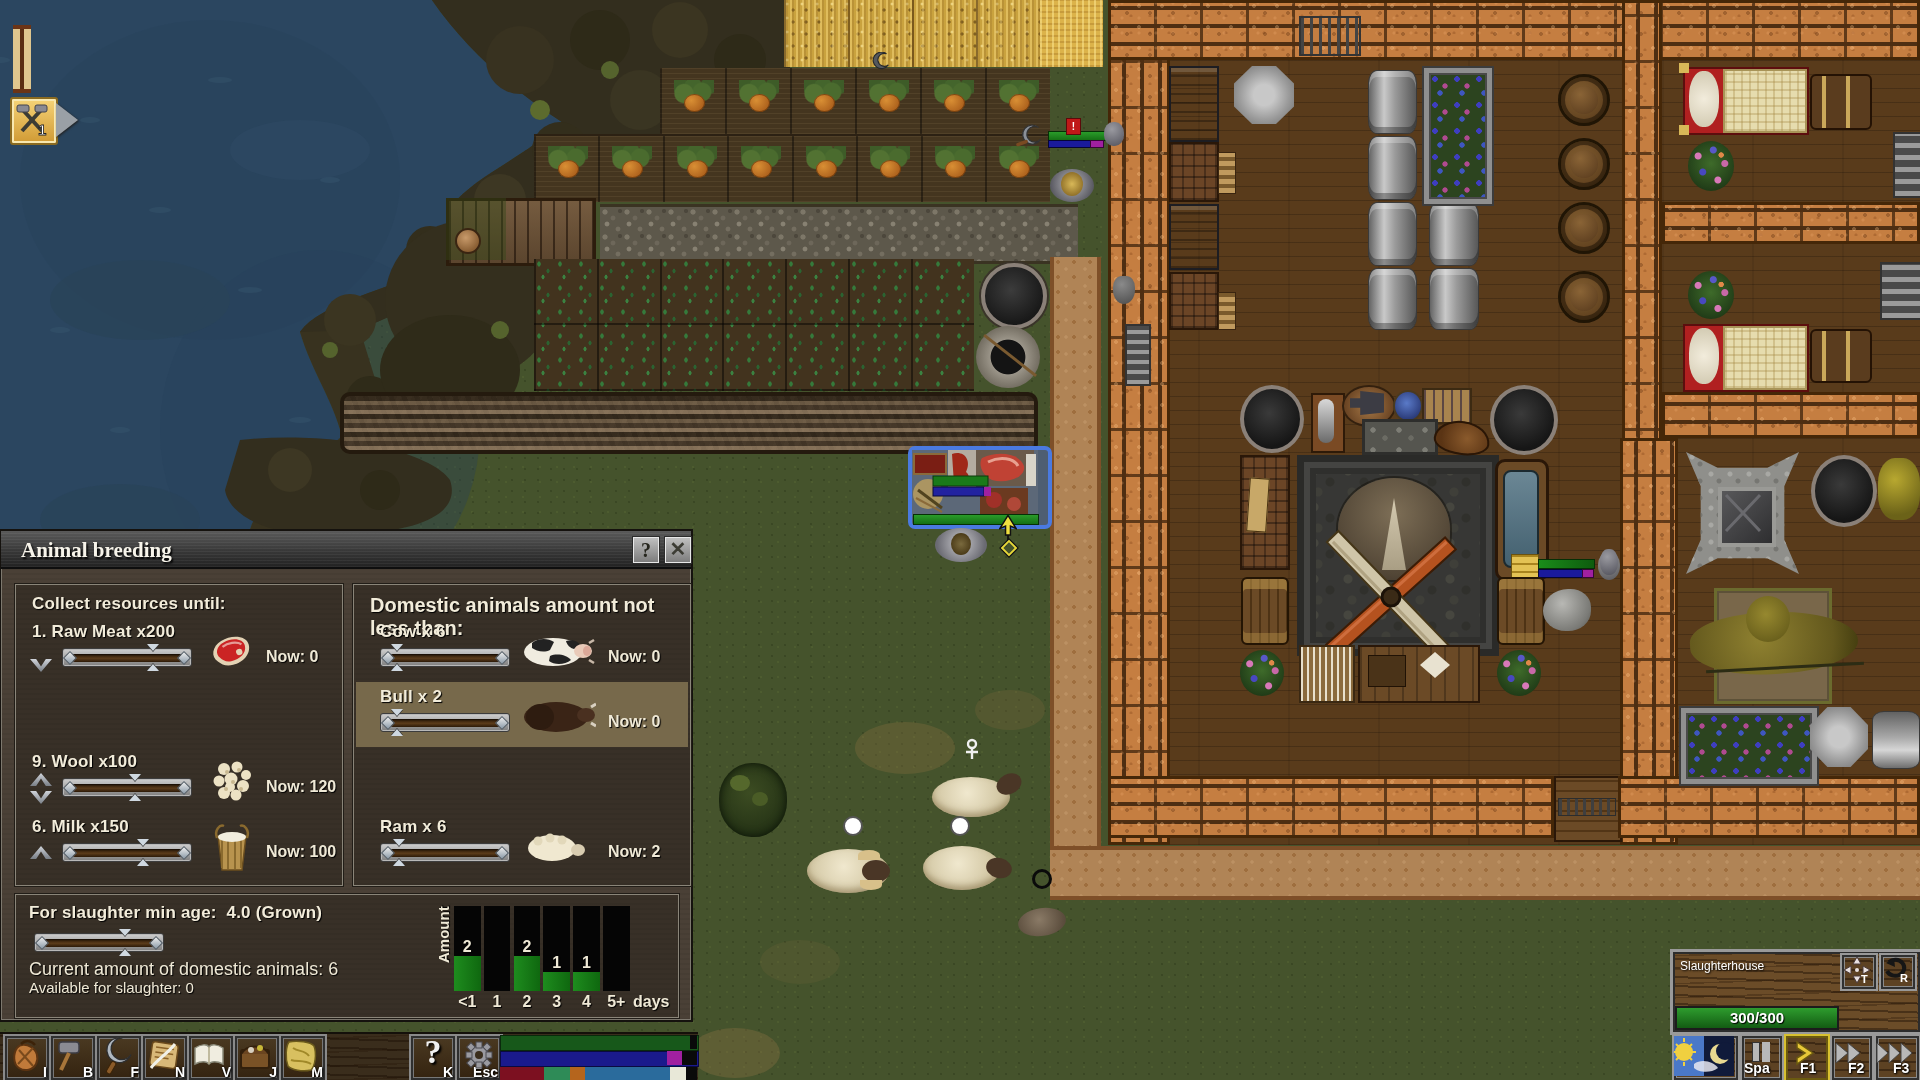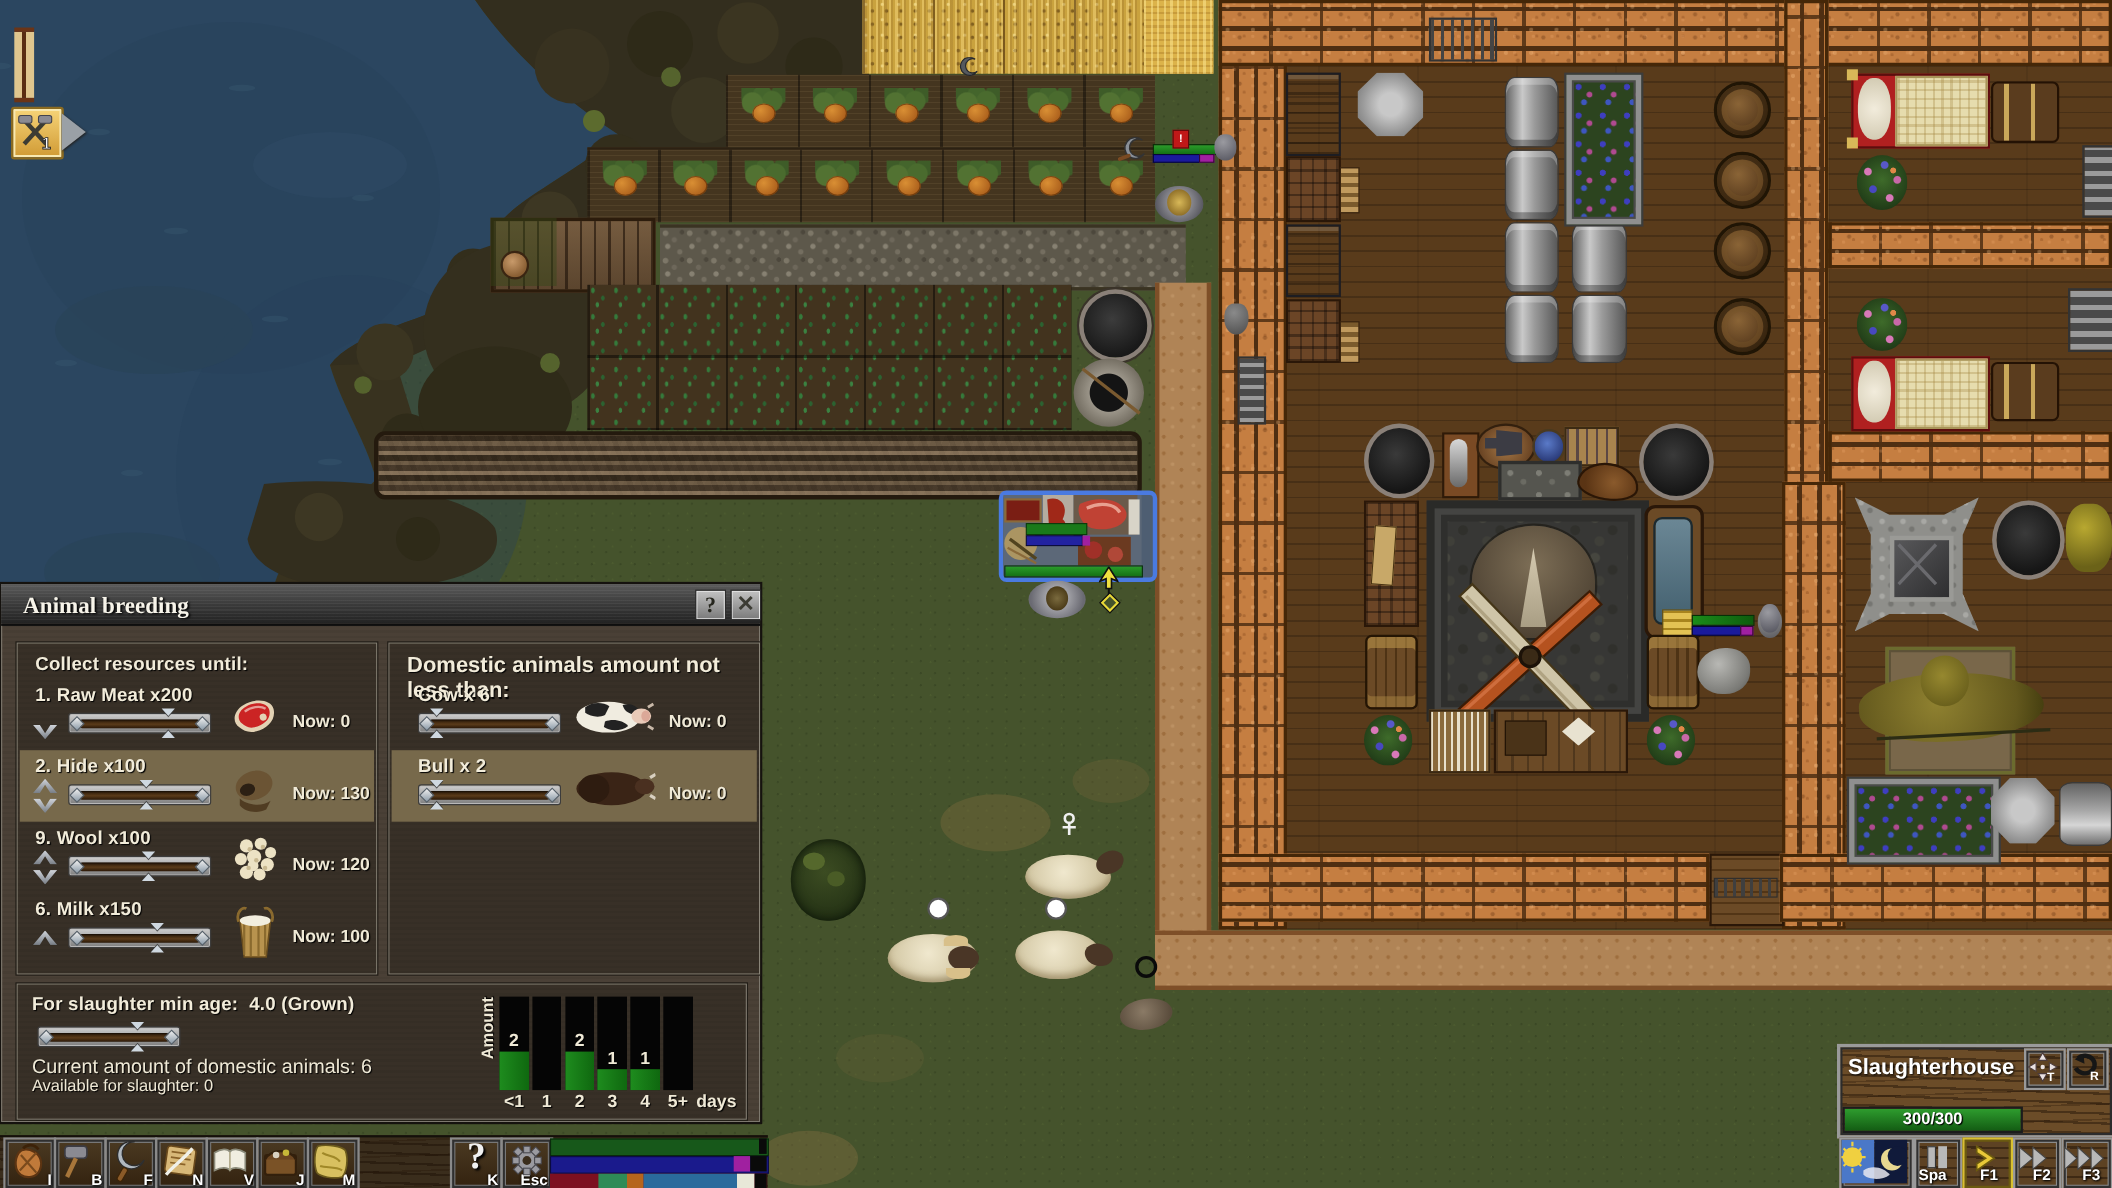--- a/index.html
+++ b/index.html
@@ -421,38 +421,20 @@
             <g transform="rotate(-14 23 20)">
               <path d="M8,26 C2,20 6,10 16,7 C28,3 42,8 42,17 C42,27 32,33 22,33 C15,33 11,30 8,26 Z" fill="#e3d2b4"></path>
               <path d="M11,23 C7,18 10,11 18,9 C28,6 38,10 38,17 C38,25 30,29 21,29 C16,29 13,26 11,23 Z" fill="#cb2424"></path>
               <path d="M16,13 C22,10 31,11 35,15" stroke="#efc4bc" stroke-width="2.2" fill="none" opacity=".75"></path>
               <circle cx="31" cy="22" r="3.2" fill="#e3d2b4"></circle>
             </g>
           </svg>
       <div class="a nowtxt" style="left:248px;top:31px">Now: 0</div>
     </div>
 
-    <div class="a" style="left:2px;top:97px;width:322px;height:65px;background:#77694b">
-      <div class="a rowtitle" style="left:14px;top:5px">2. Hide x100</div>
-      <div class="a arrU" style="left:12px;top:26px"></div>
-      <div class="a arrD" style="left:12px;top:44px"></div>
-      <div class="a slider" style="left:44px;top:31px;width:128px">
-            <div class="groove"></div>
-            <div class="dia" style="left:2px"></div>
-            <div class="dia" style="right:2px"></div>
-            <div class="mkU" style="left:64px"></div>
-            <div class="mkD" style="left:64px"></div>
-          </div>
-      <svg class="a" style="left:190px;top:12px" width="46" height="46" viewBox="0 0 46 46">
-            <ellipse cx="23" cy="20" rx="17" ry="13" fill="#6b5434" transform="rotate(-18 23 20)"></ellipse>
-            <ellipse cx="17" cy="24" rx="7" ry="5.5" fill="#2c2014" transform="rotate(-18 17 24)"></ellipse>
-            <path d="M10,32 C16,38 30,40 38,34 L34,42 C26,46 14,44 10,38 Z" fill="#503c22"></path>
-          </svg>
-      <div class="a nowtxt" style="left:248px;top:31px">Now: 130</div>
-    </div>
 
     <div class="a" style="left:2px;top:162px;width:322px;height:65px">
       <div class="a rowtitle" style="left:14px;top:5px">9. Wool x100</div>
       <div class="a arrU" style="left:12px;top:26px"></div>
       <div class="a arrD" style="left:12px;top:44px"></div>
       <div class="a slider" style="left:44px;top:31px;width:128px">
             <div class="groove"></div>
             <div class="dia" style="left:2px"></div>
             <div class="dia" style="right:2px"></div>
             <div class="mkU" style="left:66px"></div>
@@ -538,20 +520,38 @@
       <svg class="a" style="left:164px;top:16px" width="76" height="38" viewBox="0 0 76 38">
             <ellipse cx="36" cy="19" rx="32" ry="15" fill="#3a2416"></ellipse>
             <ellipse cx="20" cy="19" rx="14" ry="13" fill="#2e1c10"></ellipse>
             <ellipse cx="66" cy="17" rx="9" ry="7" fill="#4a3020"></ellipse>
             <path d="M71,9 L76,6 M71,25 L76,28" stroke="#d8d0c0" stroke-width="3"></path>
           </svg>
       <div class="a nowtxt" style="left:252px;top:31px">Now: 0</div>
     </div>
 
 
+    <div class="a" style="left:2px;top:227px;width:332px;height:65px">
+      <div class="a rowtitle" style="left:24px;top:5px">Ram x 6</div>
+      <div class="a slider" style="left:24px;top:31px;width:128px">
+            <div class="groove"></div>
+            <div class="dia" style="left:2px"></div>
+            <div class="dia" style="right:2px"></div>
+            <div class="mkU" style="left:12px"></div>
+            <div class="mkD" style="left:12px"></div>
+          </div>
+      <svg class="a" style="left:170px;top:20px" width="60" height="32" viewBox="0 0 60 32">
+            <ellipse cx="26" cy="16" rx="24" ry="13" fill="#f0e8d0"></ellipse>
+            <circle cx="12" cy="9" r="4.5" fill="#e2d8ba"></circle>
+            <circle cx="24" cy="6" r="4.5" fill="#e2d8ba"></circle>
+            <circle cx="36" cy="8" r="4.5" fill="#e2d8ba"></circle>
+            <ellipse cx="52" cy="18" rx="7" ry="6" fill="#d8ccb0"></ellipse>
+          </svg>
+      <div class="a nowtxt" style="left:252px;top:31px">Now: 2</div>
+    </div>
   </div>
 
   <div class="a panelbox" style="left:14px;top:363px;width:662px;height:122px">
     <div class="a rowtitle" style="left:13px;top:8px">For slaughter min age:&nbsp; 4.0 (Grown)</div>
     <div class="a slider" style="left:18px;top:38px;width:128px">
           <div class="groove"></div>
           <div class="dia" style="left:2px"></div>
           <div class="dia" style="right:2px"></div>
           <div class="mkU" style="left:84px"></div>
           <div class="mkD" style="left:84px"></div>
@@ -671,21 +671,21 @@
 <div class="a" style="left:667px;top:1051px;width:15px;height:14px;background:#a020a0"></div>
 <div class="a" style="left:682px;top:1051px;width:15px;height:14px;background:#0a0a0a"></div>
 <div class="a" style="left:500px;top:1067px;width:197px;height:13px;background:#7c1020"></div>
 <div class="a" style="left:544px;top:1067px;width:26px;height:13px;background:#2e8b57"></div>
 <div class="a" style="left:570px;top:1067px;width:15px;height:13px;background:#b5651d"></div>
 <div class="a" style="left:585px;top:1067px;width:85px;height:13px;background:#2a6b9c"></div>
 <div class="a" style="left:670px;top:1067px;width:16px;height:13px;background:#e8e8d8"></div>
 <div class="a" style="left:686px;top:1067px;width:11px;height:13px;background:#0a0a0a"></div>
 
 <div class="a woodpanel" style="left:1670px;top:949px;width:247px;height:80px;border:3px solid #9a9a9a;box-shadow:inset 0 0 0 2px #2c2c2c"></div>
-<div class="a" style="left:1680px;top:959px;font-size:20px;font-weight:bold;color:#fff;text-shadow:1px 1px 2px #000">Slaughterhouse</div>
+<div class="a" style="left:1680px;top:959px;font-size:12px;font-weight:normal;color:#fff;text-shadow:1px 1px 2px #000">Slaughterhouse</div>
 
 <div class="a mbtn" style="left:1840px;top:953px;width:34px;height:34px"></div>
 <svg class="a" style="left:1843px;top:956px" width="28" height="28" viewBox="0 0 28 28">
       <g fill="#e8e0e0" stroke="#4a3a3a" stroke-width="1">
         <path d="M14,1 L18,8 L10,8 Z"></path>
         <path d="M14,27 L18,20 L10,20 Z"></path>
         <path d="M1,14 L8,10 L8,18 Z"></path>
         <path d="M27,14 L20,10 L20,18 Z"></path>
       </g>
       <circle cx="14" cy="14" r="2" fill="#e8e0e0"></circle>

